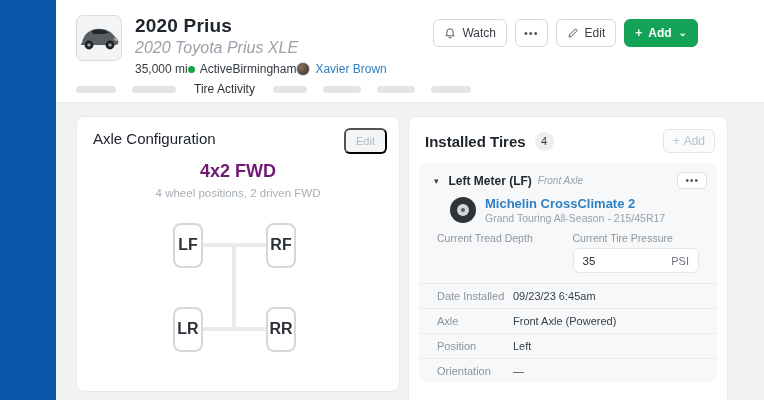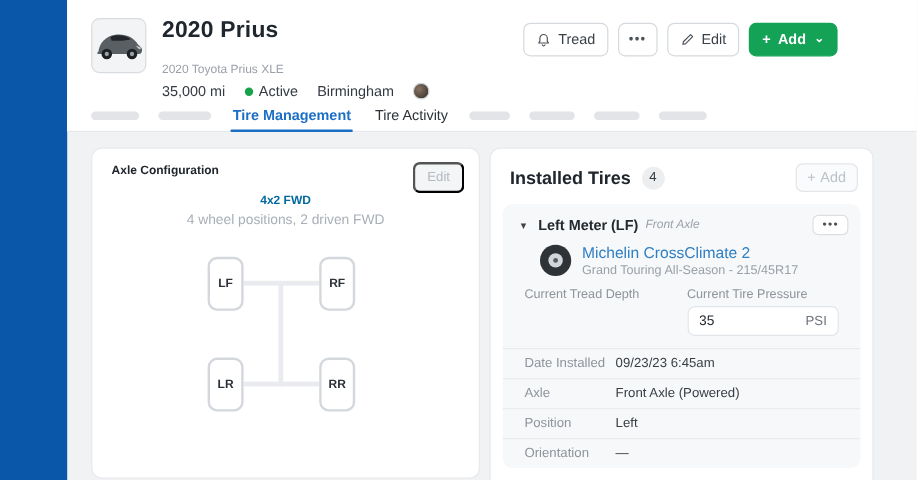--- a/index.html
+++ b/index.html
@@ -11,22 +11,22 @@
   .nav-rail { position:absolute; left:0; top:0; width:56px; height:400px; background:#0a56a8; }
 
   .main { position:absolute; left:56px; top:0; width:708px; height:400px; }
 
   
   .header { background:#fff; }
   .header-top { display:flex; align-items:flex-start; padding:15px 20px 0 20px; }
   .vehicle-thumb { width:46px; height:46px; border:1px solid #d8dbdf; border-radius:7px; background:#f3f4f5; overflow:hidden; flex:0 0 auto; display:flex; align-items:center; justify-content:center; }
   .vehicle-id { margin-left:13px; flex:1 1 auto; min-width:0; }
   .vehicle-title { font-size:19px; font-weight:bold; color:#20262d; letter-spacing:.2px; }
-  .vehicle-sub { font-size:10px; color:#9aa1a9; margin-top:16px; }
-  .vehicle-meta { display:flex; align-items:center; gap:16px; margin-top:5px; font-size:12px; color:#343a41; }
+  .vehicle-sub { font-size:16px; color:#9aa1a9; margin-top:2px;font-style:italic; }
+  .vehicle-meta { display:flex; align-items:center; gap:0; margin-top:5px; font-size:12px; color:#343a41; }
   .meta-item { display:flex; align-items:center; gap:5px; }
   .status-dot { width:7px; height:7px; border-radius:50%; background:#18a34a; }
   .avatar { width:14px; height:14px; border-radius:50%; background:radial-gradient(circle at 35% 35%, #8a7462, #2e2a27); border:1px solid #cfd3d7; }
   .operator-link { color:#2e7fc4; }
 
   .header-actions { display:flex; align-items:center; gap:8px; margin:4px 46px 0 12px; flex:0 0 auto; }
   .btn { display:inline-flex; align-items:center; gap:6px; height:28px; padding:0 10px; background:#fff; border:1px solid #d5d9dd; border-radius:6px; font-size:12px; color:#394047; cursor:pointer; white-space:nowrap; }
   .btn svg { display:block; }
   .btn-more { padding:0 8px; letter-spacing:1px; font-size:11px; color:#4b5258; }
   .btn-add { background:#14a356; border-color:#14a356; color:#fff; font-weight:bold; }
@@ -39,47 +39,47 @@
   .tab.active { color:#1b6fc4; font-weight:bold; }
   .tab.active::after { content:""; position:absolute; left:0; right:0; bottom:-1px; height:2px; background:#1b6fc4; border-radius:2px; }
   .tab.inactive { color:#2c3338; }
 
   
   .content { display:flex; align-items:flex-start; gap:8px; padding:13px 0 0 20px; }
   .card { background:#fff; border:1px solid #e7e9ec; border-radius:9px; }
 
   
   .axle-card { width:324px; height:276px; padding:13px 16px; position:relative; }
-  .card-title { font-size:10px; font-weight:bold; color:#20262d; }
+  .card-title { font-size:15px; font-weight:normal; color:#20262d; }
   .edit-pill { position:absolute; top:11px; right:12px; background:#f4f5f6; color:#b3bac1; font-size:11px; padding:5px 10px; border-radius:6px; cursor:pointer; }
   .axle-config { text-align:center; margin-top:14px; }
-  .axle-config-name { font-size:10px; font-weight:bold; color:#0369a1; }
+  .axle-config-name { font-size:18px; font-weight:bold; color:#701a75; }
   .axle-config-desc { font-size:11.5px; color:#a8afb6; line-height:1.35; margin:4px auto 0; width:180px; }
   .diagram { position:relative; width:292px; height:152px; margin-top:21px; }
   .axle-line { position:absolute; background:#e9ebee; }
-  .wheel-box { position:absolute; width:30px; height:45px; background:#fff; border:2px solid #d4d8dc; border-radius:8px; display:flex; align-items:center; justify-content:center; font-size:10px; font-weight:bold; color:#2b3137; }
+  .wheel-box { position:absolute; width:30px; height:45px; background:#fff; border:2px solid #d4d8dc; border-radius:8px; display:flex; align-items:center; justify-content:center; font-size:16px; font-weight:bold; color:#2b3137; }
 
   
   .tires-card { width:320px; min-height:310px; overflow:hidden; padding-bottom:4px; }
   .tires-head { display:flex; align-items:center; padding:12px 12px 10px 16px; }
   .tires-title { font-size:15px; font-weight:bold; color:#20262d; }
   .count-badge { margin-left:9px; min-width:19px; height:19px; border-radius:10px; background:#eceef0; color:#33393f; font-size:11px; display:inline-flex; align-items:center; justify-content:center; padding:0 6px; }
   .add-pill { margin-left:auto; display:inline-flex; align-items:center; gap:4px; border:1px solid #e3e5e9; background:#fafbfc; color:#bcc2c9; font-size:12px; padding:4px 9px; border-radius:6px; cursor:pointer; }
 
   .tire-section { background:#f7f8f9; border-radius:8px; margin:0 10px 8px 10px; padding-top:7px; }
   .section-head { display:flex; align-items:center; padding:2px 10px 2px 15px; }
   .caret { font-size:9px; color:#3c4248; margin-right:10px; cursor:pointer; }
   .pos-name { font-size:12px; font-weight:bold; color:#23292f; }
   .axle-tag { font-size:10px; color:#9aa1a9; margin-left:6px;font-style:italic; }
   .dots-btn { margin-left:auto; background:#fff; border:1px solid #dcdfe3; border-radius:5px; font-size:10px; letter-spacing:1px; color:#4b5258; padding:2px 7px; cursor:pointer; }
   .tire-line { display:flex; align-items:center; gap:9px; padding:5px 14px 7px 31px; }
   .tire-icon { width:26px; height:26px; border-radius:50%; background:#2e3338; position:relative; flex:0 0 auto; }
   .tire-icon::before { content:""; position:absolute; left:7px; top:7px; width:12px; height:12px; border-radius:50%; background:#d4d7da; }
   .tire-icon::after { content:""; position:absolute; left:11px; top:11px; width:4px; height:4px; border-radius:50%; background:#565c63; }
-  .tire-name { font-size:13px; font-weight:normal; color:#2e7fc4; cursor:pointer; }
+  .tire-name { font-size:13px; font-weight:bold; color:#2e7fc4; cursor:pointer; }
   .tire-spec { font-size:10.5px; color:#9aa1a9; margin-top:1px; }
 
   .io-grid { display:grid; grid-template-columns:1fr 1fr; column-gap:9px; padding:1px 18px 10px 18px; }
   .io-label { font-size:10.5px; color:#8d949c; margin-bottom:4px; }
   .io-box { display:flex; align-items:center; background:#fff; border:1px solid #e3e6e9; border-radius:6px; height:25px; padding:0 9px; }
   .io-box input { border:none; outline:none; width:100%; font-size:11.5px; color:#23292f; font-family:"Liberation Sans", sans-serif; background:transparent; }
   .io-unit { font-size:11px; color:#6d747b; white-space:nowrap; }
 
   .detail-row { display:grid; grid-template-columns:76px 1fr; align-items:center; margin:0 0; padding:6px 18px; border-top:1px solid #e9ebed; min-height:24px; }
   .detail-label { font-size:11px; color:#8d949c; }
@@ -111,30 +111,31 @@
           <div class="vehicle-sub">2020 Toyota Prius XLE</div>
           <div class="vehicle-meta">
             <span class="meta-item">35,000 mi</span>
             <span class="meta-item">
               <span class="status-dot"></span>
               <span>Active</span>
             </span>
             <span class="meta-item">Birmingham</span>
             <span class="meta-item">
               <span class="avatar"></span>
+              <span class="operator-link">Xavier Brown</span>
             </span>
           </div>
         </div>
         <div class="header-actions">
           <button class="btn">
             <svg width="12" height="13" viewBox="0 0 16 17">
                 <path d="M8 2.2a4.1 4.1 0 0 0-4.1 4.1v3.2L2.6 11.6h10.8L12.1 9.5V6.3A4.1 4.1 0 0 0 8 2.2Z" fill="none" stroke="#4b5258" stroke-width="1.3" stroke-linejoin="round"></path>
                 <path d="M6.5 13.7a1.6 1.6 0 0 0 3 0" fill="none" stroke="#4b5258" stroke-width="1.3" stroke-linecap="round"></path>
               </svg>
-            <span>Tread</span>
+            <span>Watch</span>
           </button>
           <button class="btn btn-more">
             <span>•••</span>
           </button>
           <button class="btn">
             <svg width="12" height="12" viewBox="0 0 16 16">
                 <path d="M11.3 2.4 13.6 4.7 5.6 12.7 2.8 13.2 3.3 10.4Z" fill="none" stroke="#4b5258" stroke-width="1.3" stroke-linejoin="round"></path>
               </svg>
             <span>Edit</span>
           </button>
@@ -142,21 +143,20 @@
             <span>+</span>
             <span>Add</span>
             <span class="chev">⌄</span>
           </button>
         </div>
       </div>
 
       <div class="tab-row">
         <span class="skel" style="width:40px"></span>
         <span class="skel" style="width:44px"></span>
-        <span class="tab active">Tire Management</span>
         <span class="tab inactive">Tire Activity</span>
         <span class="skel" style="width:34px"></span>
         <span class="skel" style="width:38px"></span>
         <span class="skel" style="width:38px"></span>
         <span class="skel" style="width:40px"></span>
       </div>
     </div>
 
     <div class="content">
 

